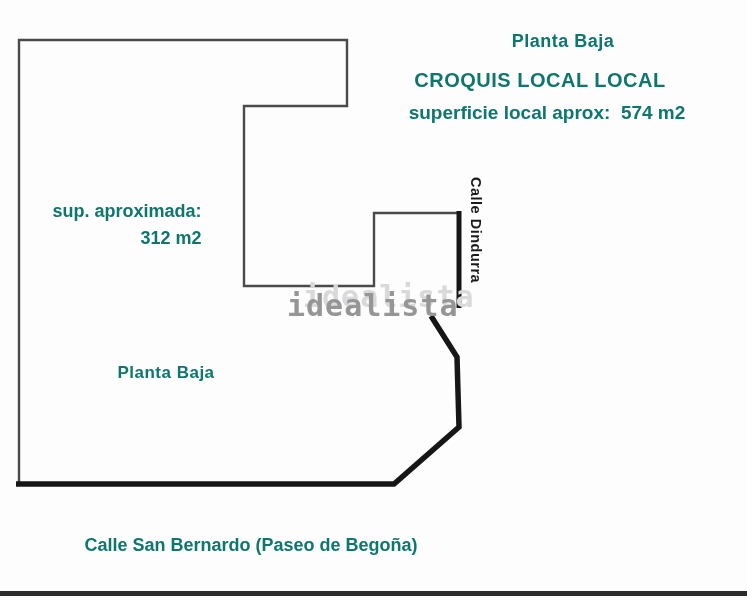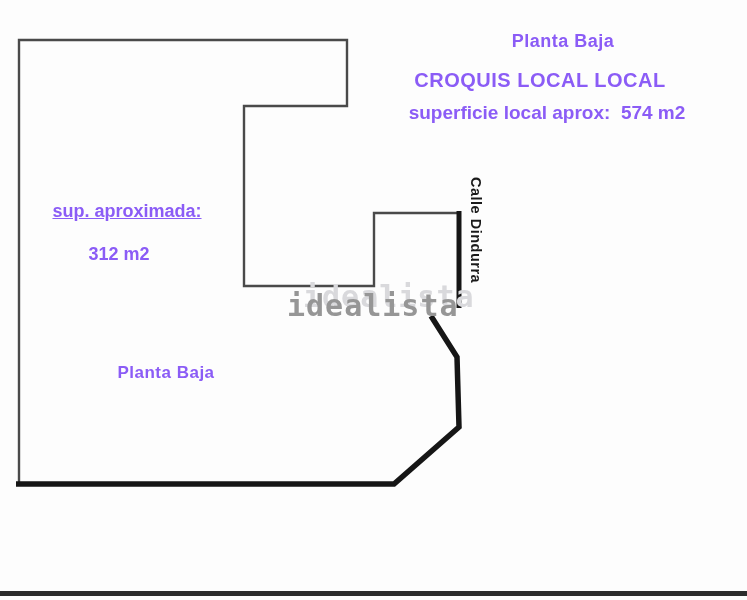--- a/index.html
+++ b/index.html
@@ -17,30 +17,30 @@
   }
   #plan-svg {
     position: absolute;
     left: 0;
     top: 0;
     width: 747px;
     height: 600px;
   }
   .label {
     position: absolute;
-    color: #8b5cf6;
+    color: #0f766e;
     font-weight: bold;
     white-space: pre;
     transform: translateX(-50%);
   }
   .title-top      { font-size: 18px; letter-spacing: 0.5px; }
   .title-main     { font-size: 20px; letter-spacing: 0.5px; }
   .surface-line   { font-size: 19px; }
-  .sup-block      { font-size: 18px; text-align: left; text-decoration: underline; }
-  .sup-block .l2  { display: inline-block; margin-top: 22px; padding-left: 36px; }
+  .sup-block      { font-size: 18px; text-align: right; }
+  .sup-block .l2  { display: inline-block; margin-top: 6px; padding-left: 36px; }
   .floor-label    { font-size: 17px; letter-spacing: 0.5px; }
   .street-bottom  { font-size: 18px; }
   .street-right {
     position: absolute;
     writing-mode: vertical-rl;
     font-size: 14.5px;
     font-weight: bold;
     color: #1a1a1a;
     letter-spacing: 0.5px;
     transform: none;
@@ -86,16 +86,17 @@
   <div class="label title-top" style="left:563px; top:31px;">Planta Baja</div>
   <div class="label title-main" style="left:540px; top:69px;">CROQUIS LOCAL LOCAL</div>
   <div class="label surface-line" style="left:547px; top:102px;">superficie local aprox:  574 m2</div>
 
   <div class="label sup-block" style="left:127px; top:201px;"><span>sup. aproximada:</span><br><span class="l2">312 m2</span></div>
 
   <div class="label floor-label" style="left:166px; top:363px;">Planta Baja</div>
 
   <div class="street-right" style="left:468px; top:177px;">Calle Dindurra</div>
 
+  <div class="label street-bottom" style="left:251px; top:535px;">Calle San Bernardo (Paseo de Begoña)</div>
 
   <div id="bottom-bar"></div>
 
 </div>
 
 </body></html>

